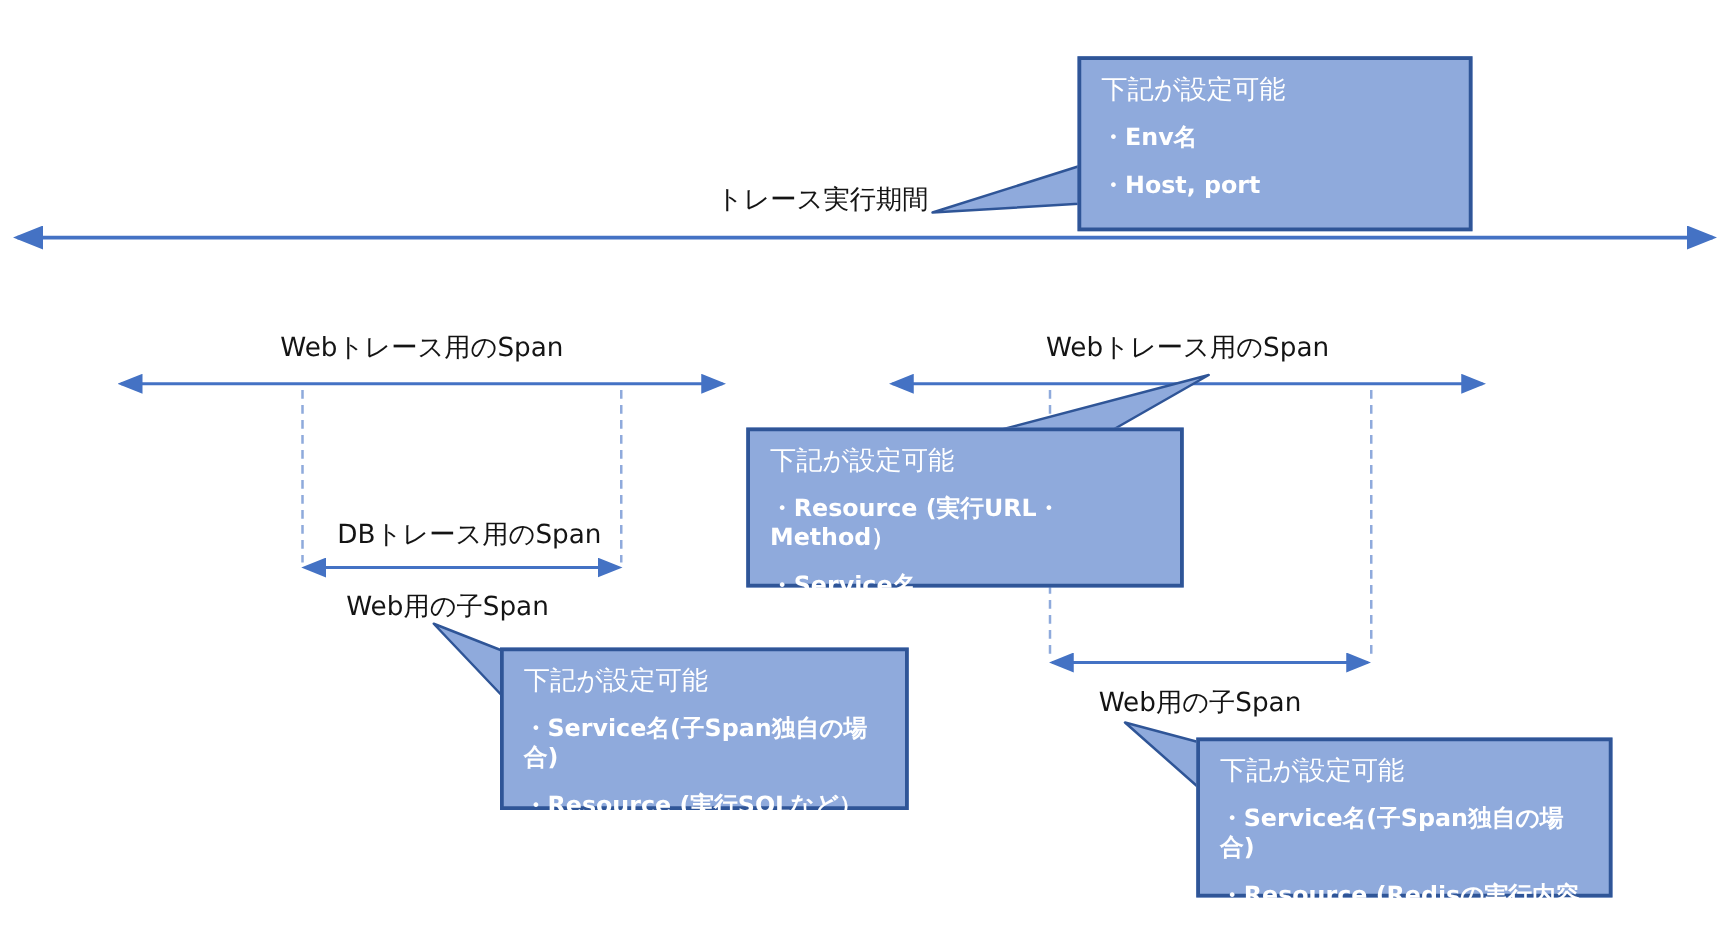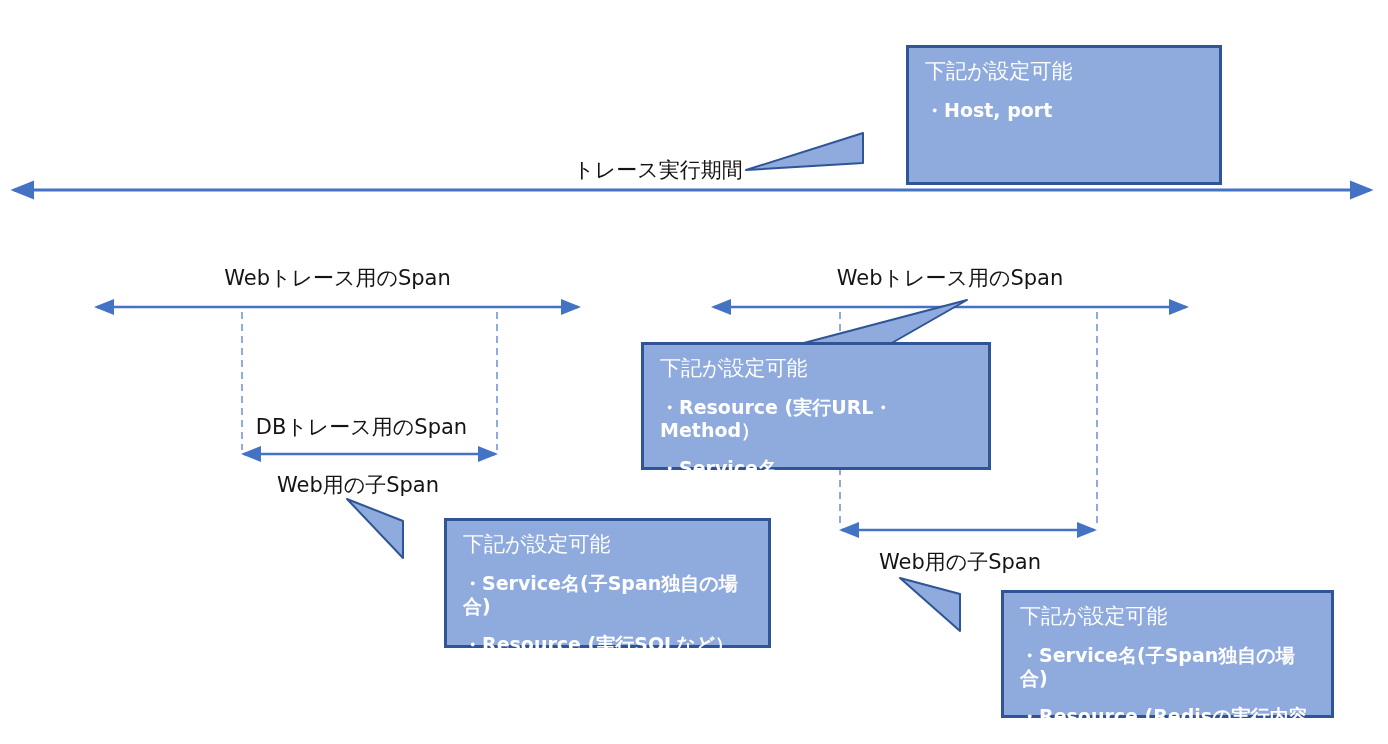--- a/index.html
+++ b/index.html
@@ -7,21 +7,21 @@
     position:relative;width:1388px;height:744px;background:#ffffff;
     font-family:"DejaVu Sans","Liberation Sans",sans-serif;overflow:hidden;
   }
   svg.layer{position:absolute;left:0;top:0;z-index:1}
   .lbl{
     position:absolute;z-index:2;color:#141414;font-size:21px;
     text-align:center;white-space:nowrap;line-height:1.15;
   }
   .callout{
     position:absolute;z-index:3;background:#8FAADC;border:3px solid #2F5597;
-    box-sizing:border-box;color:#ffffff;padding:11px 16px 0 16px;margin-left:44px;
+    box-sizing:border-box;color:#ffffff;padding:11px 16px 0 16px;
   }
   .callout .t{font-size:21px;line-height:1.2}
   .callout .b{font-size:19px;font-weight:600;line-height:1.2;margin-top:15px}
 </style>
 </head>
 <body>
 
 <div class="canvas">
 
   <svg class="layer" width="1388" height="744" viewBox="0 0 1388 744">
@@ -41,29 +41,30 @@
     <line x1="714" y1="307" x2="1186" y2="307" stroke="#4472C4" stroke-width="2.5" marker-start="url(#arr)" marker-end="url(#arr)"></line>
     <line x1="244" y1="454" x2="495" y2="454" stroke="#4472C4" stroke-width="2.5" marker-start="url(#arr)" marker-end="url(#arr)"></line>
     <line x1="842" y1="530" x2="1094" y2="530" stroke="#4472C4" stroke-width="2.5" marker-start="url(#arr)" marker-end="url(#arr)"></line>
 
     <polygon points="863,133 863,163 746,170" fill="#8FAADC" stroke="#2F5597" stroke-width="2" stroke-linejoin="round"></polygon>
     <polygon points="967,300 800,344 890,344" fill="#8FAADC" stroke="#2F5597" stroke-width="2" stroke-linejoin="round"></polygon>
     <polygon points="403,521 403,558 347,499" fill="#8FAADC" stroke="#2F5597" stroke-width="2" stroke-linejoin="round"></polygon>
     <polygon points="960,594 960,631 900,578" fill="#8FAADC" stroke="#2F5597" stroke-width="2" stroke-linejoin="round"></polygon>
   </svg>
 
-  <div class="lbl" style="left:560px;top:158px;width:196px">トレース実行期間</div>
+  <div class="lbl" style="left:560px;top:147px;width:196px">トレース実行期間</div>
   <div class="lbl" style="left:95px;top:266px;width:485px">Webトレース用のSpan</div>
   <div class="lbl" style="left:712px;top:266px;width:476px">Webトレース用のSpan</div>
-  <div class="lbl" style="left:234px;top:415px;width:255px">DBトレース用のSpan</div>
+  <div class="lbl" style="left:248px;top:415px;width:255px">DBトレース用のSpan</div>
   <div class="lbl" style="left:242px;top:473px;width:232px">Web用の子Span</div>
   <div class="lbl" style="left:830px;top:550px;width:260px">Web用の子Span</div>
 
   <div class="callout" style="left:862px;top:45px;width:316px;height:140px">
     <div class="t">下記が設定可能</div>
+    <div class="b">・Env名</div>
     <div class="b">・Host, port</div>
   </div>
 
   <div class="callout" style="left:597px;top:342px;width:350px;height:128px">
     <div class="t">下記が設定可能</div>
     <div class="b">・Resource (実行URL・Method）</div>
     <div class="b">・Service名</div>
   </div>
 
   <div class="callout" style="left:400px;top:518px;width:327px;height:130px">

